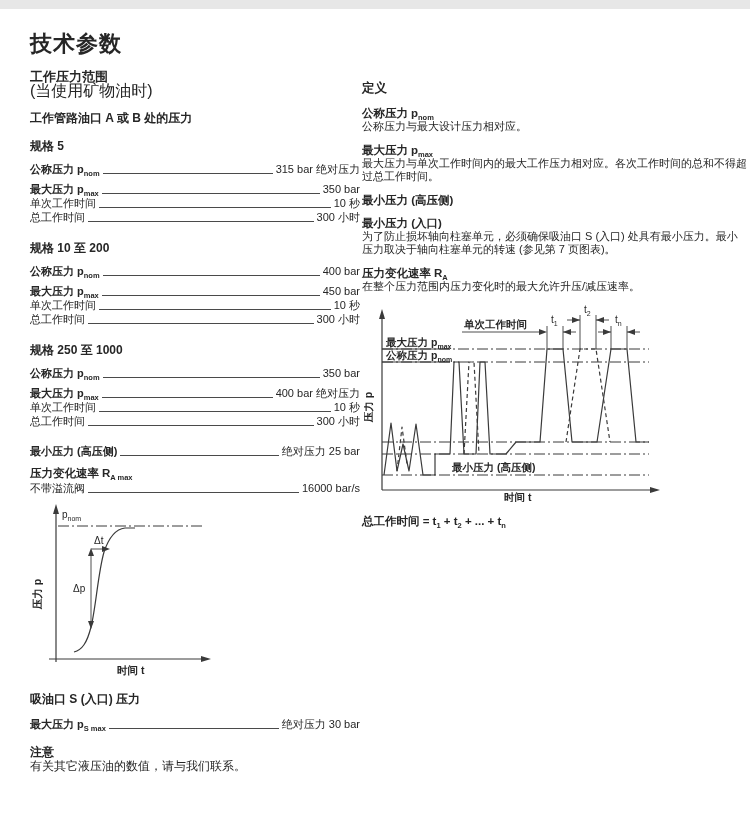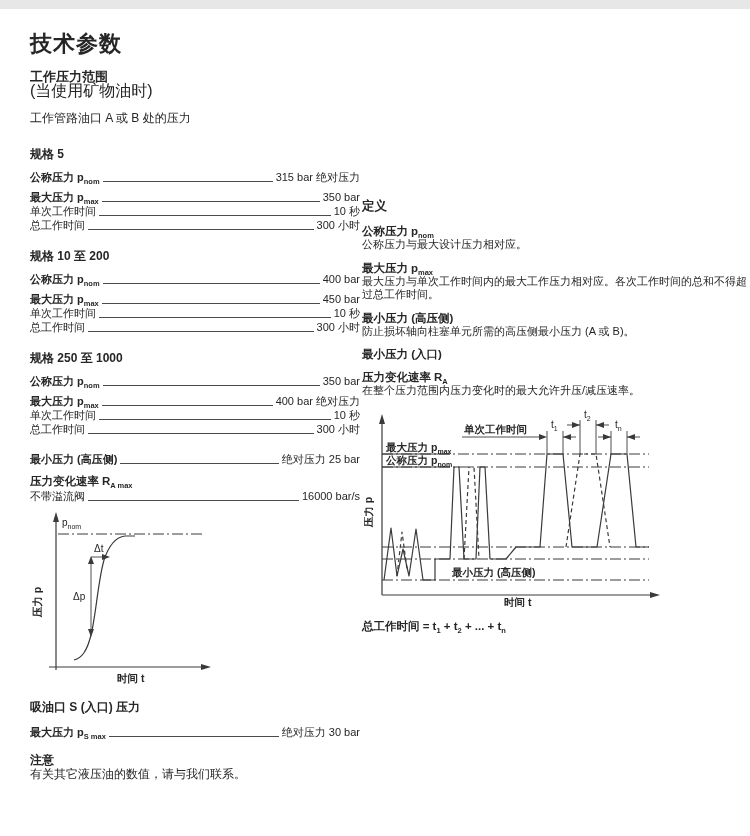--- a/index.html
+++ b/index.html
@@ -1,24 +1,24 @@
 <!DOCTYPE html>
 <html><head>
 <meta charset="utf-8">
 <style>
   html,body{margin:0;padding:0;background:#ffffff;}
   body{width:750px;height:836px;font-family:"Liberation Sans","DejaVu Sans",sans-serif;color:#262626;overflow:hidden;}
   .topbar{width:750px;height:9px;background:#e7e7e7;}
-  .content{display:flex;padding-left:30px;box-sizing:border-box;width:750px;align-items:center;}
+  .content{display:flex;padding-left:30px;box-sizing:border-box;width:750px;}
   .col-left{width:330px;flex:none;}
-  .col-right{width:387px;flex:none;padding-top:42px;padding-left:2px;box-sizing:border-box;}
+  .col-right{width:387px;flex:none;padding-top:71px;padding-left:2px;box-sizing:border-box;}
   h1{font-size:22px;font-weight:bold;margin:20px 0 10px 0;letter-spacing:1px;}
   .sec-head{font-size:13px;font-weight:bold;line-height:15px;}
   .sec-note{font-size:16px;line-height:13px;margin-bottom:13px;}
-  .port-head{font-size:12px;font-weight:normal;margin-bottom:19px;}
+  .port-head{font-size:12px;font-weight:bold;margin-bottom:11px;}
   .spec-head{font-size:12px;font-weight:bold;margin-bottom:7px;}
   .spec{margin-bottom:16px;}
   .prow{display:flex;align-items:flex-end;font-size:11px;line-height:14px;}
   .prow.gap{margin-top:6px;}
   .plabel{white-space:nowrap;}
   .plabel.b{font-weight:bold;}
   .sym{margin-left:3px;}
   sub.sb{font-size:7.5px;line-height:0;}
   .lead{flex:1;border-bottom:1px solid #4a4a4a;margin:0 3px 2px 3px;min-width:10px;}
   .pval{white-space:nowrap;}
@@ -187,24 +187,24 @@
     <div class="defblock">
       <div class="defterm"><span>公称压力</span><span class="sym">p</span><sub class="sb">nom</sub></div>
       <div class="deftext">公称压力与最大设计压力相对应。</div>
     </div>
     <div class="defblock">
       <div class="defterm"><span>最大压力</span><span class="sym">p</span><sub class="sb">max</sub></div>
       <div class="deftext">最大压力与单次工作时间内的最大工作压力相对应。各次工作时间的总和不得超过总工作时间。</div>
     </div>
     <div class="defblock">
       <div class="defterm"><span>最小压力 (高压侧)</span></div>
-      <div class="deftext">防止损坏轴向柱塞单元所需的高压侧最小压力 (A 或 B)。</div>
     </div>
     <div class="defblock">
       <div class="defterm"><span>最小压力 (入口)</span></div>
+      <div class="deftext">为了防止损坏轴向柱塞单元，必须确保吸油口 S (入口) 处具有最小压力。最小压力取决于轴向柱塞单元的转速 (参见第 7 页图表)。</div>
     </div>
     <div class="defblock">
       <div class="defterm"><span>压力变化速率</span><span class="sym">R</span><sub class="sb">A</sub></div>
       <div class="deftext">在整个压力范围内压力变化时的最大允许升压/减压速率。</div>
     </div>
 
     <svg class="chart" width="395" height="200" viewBox="0 0 395 200" style="margin-top:6px;">
 
       <line class="sol" x1="18" y1="188" x2="18" y2="14"></line>
       <polygon class="ah" points="18,7 15,17 21,17"></polygon>

